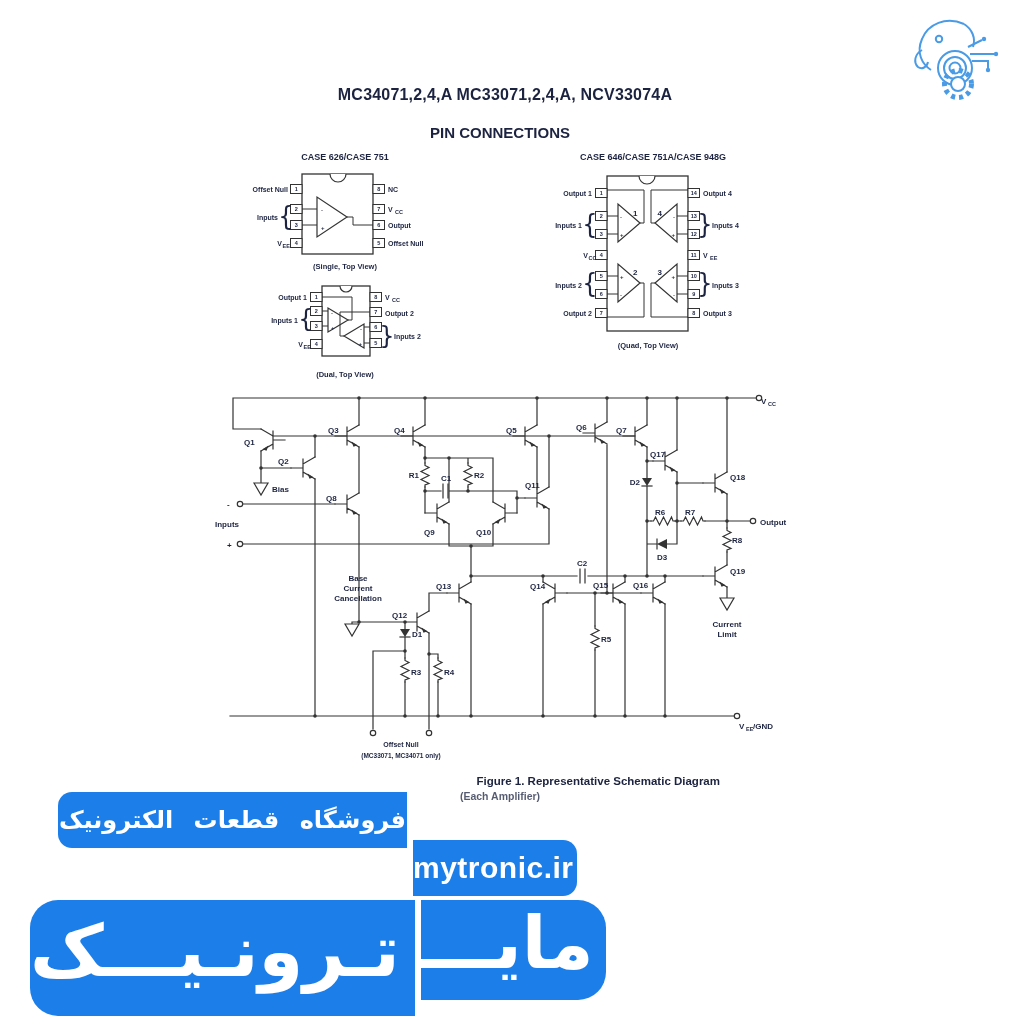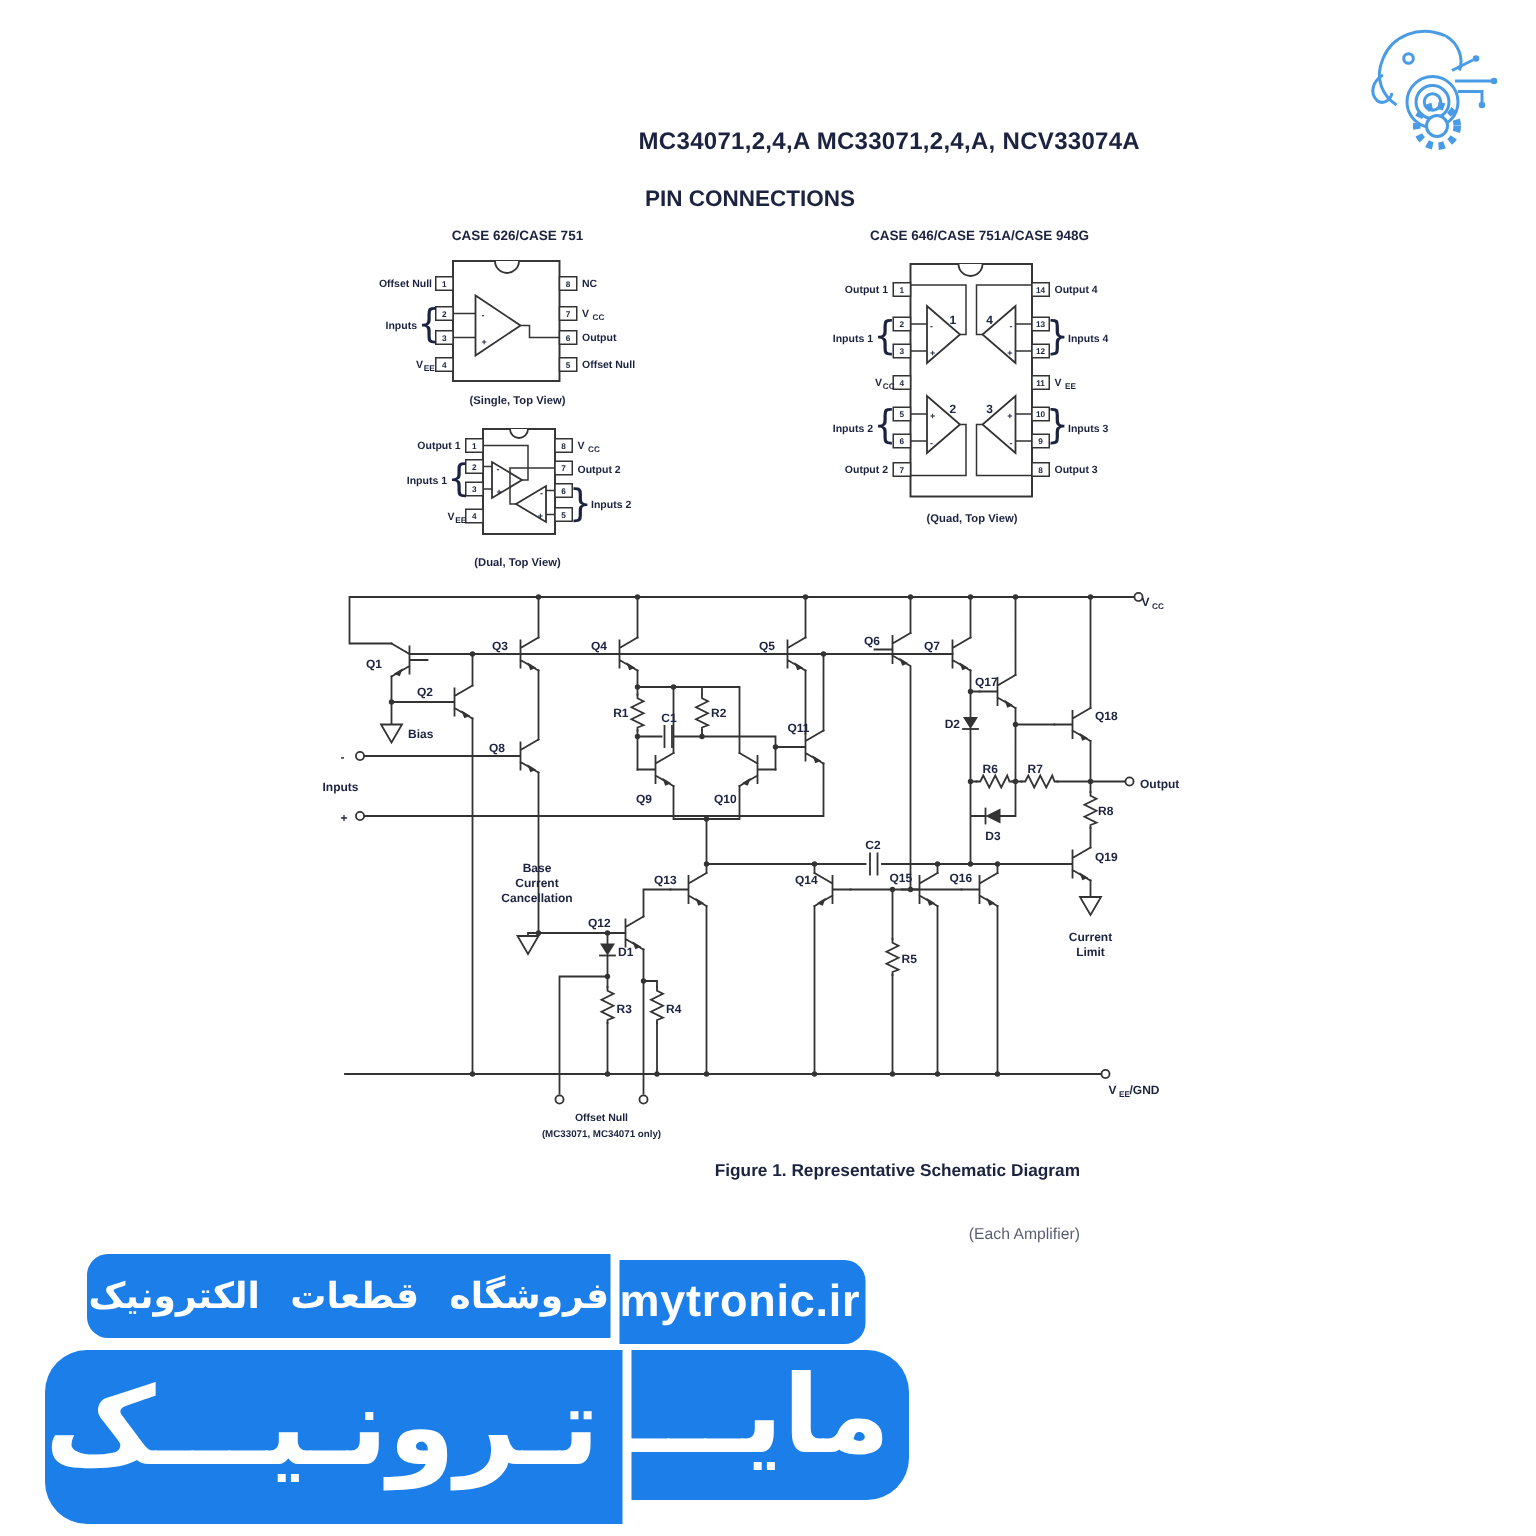--- a/index.html
+++ b/index.html
@@ -1,22 +1,22 @@
 <!DOCTYPE html>
 <html><head>
 <meta charset="utf-8">
 <style>
   html,body{margin:0;padding:0;background:#fff;}
   .canvas{position:relative;width:1024px;height:1024px;background:#fff;overflow:hidden;
           font-family:"Liberation Sans",sans-serif;color:#1c2340;}
   .abs{position:absolute;}
-  .doc-title{left:250px;top:86px;width:510px;text-align:right;font-size:16px;font-weight:bold;letter-spacing:.2px;}
+  .doc-title{left:250px;top:86px;width:510px;text-align:center;font-size:16px;font-weight:bold;letter-spacing:.2px;}
   .doc-sub{left:340px;top:124px;width:320px;text-align:center;font-size:15px;font-weight:bold;}
   .fig-cap{left:280px;top:775px;width:440px;text-align:right;font-size:11.5px;font-weight:bold;}
-  .fig-sub{left:280px;top:817px;width:440px;text-align:right;font-size:10.5px;font-weight:normal;opacity:.75;}
+  .fig-sub{left:280px;top:790px;width:440px;text-align:center;font-size:10.5px;font-weight:bold;opacity:.75;}
   
   svg{overflow:visible;}
   .w{fill:none;stroke:#333;stroke-width:1.2;stroke-linecap:square;stroke-linejoin:miter;}
   .wthin{fill:none;stroke:#333;stroke-width:1;}
   .dt{fill:#333;stroke:none;}
   .lbl{font:bold 8px "Liberation Sans",sans-serif;fill:#1c2340;}
   .lbl7{font:bold 7px "Liberation Sans",sans-serif;fill:#1c2340;}
   .lbl65{font:bold 6.5px "Liberation Sans",sans-serif;fill:#1c2340;}
   .sub{font:bold 5.5px "Liberation Sans",sans-serif;fill:#1c2340;}
   .num{font:bold 5.5px "Liberation Sans",sans-serif;fill:#1c2340;text-anchor:middle;}
@@ -26,21 +26,21 @@
   .sgn{font:bold 6px "Liberation Sans",sans-serif;fill:#1c2340;}
   .mid{text-anchor:middle;}
   .end{text-anchor:end;}
   .pinbox{fill:#fff;stroke:#333;stroke-width:1;}
   .body{fill:#fff;stroke:#333;stroke-width:1.3;}
   .opamp{fill:#fff;stroke:#333;stroke-width:1.2;}
   .opn{fill:#fff;stroke:#333;stroke-width:1.2;}
   .term{fill:#fff;stroke:#333;stroke-width:1.2;}
   
   .bb{background:#1b7ee9;color:#fff;display:flex;align-items:center;}
-  .b1l{left:58px;top:836px;width:349px;height:56px;border-radius:14px 0 0 14px;justify-content:center;align-items:center;}
+  .b1l{left:58px;top:792px;width:349px;height:56px;border-radius:14px 0 0 14px;justify-content:center;align-items:center;}
   .b1r{left:413px;top:840px;width:164px;height:56px;border-radius:0 14px 14px 0;}
   .b2l{left:30px;top:900px;width:385px;height:116px;border-radius:28px 0 0 28px;}
   .b2r{left:421px;top:900px;width:185px;height:100px;border-radius:0 28px 28px 0;justify-content:flex-start;}
   .tagline{font-size:24px;font-weight:bold;direction:rtl;word-spacing:12px;font-family:"DejaVu Sans",sans-serif;}
   .domain{font-size:30px;font-weight:bold;letter-spacing:.5px;}
   .brand{font-size:72px;font-weight:bold;direction:rtl;line-height:1;font-family:"DejaVu Sans",sans-serif;padding-bottom:14px;}
 </style>
 </head>
 <body>
 

